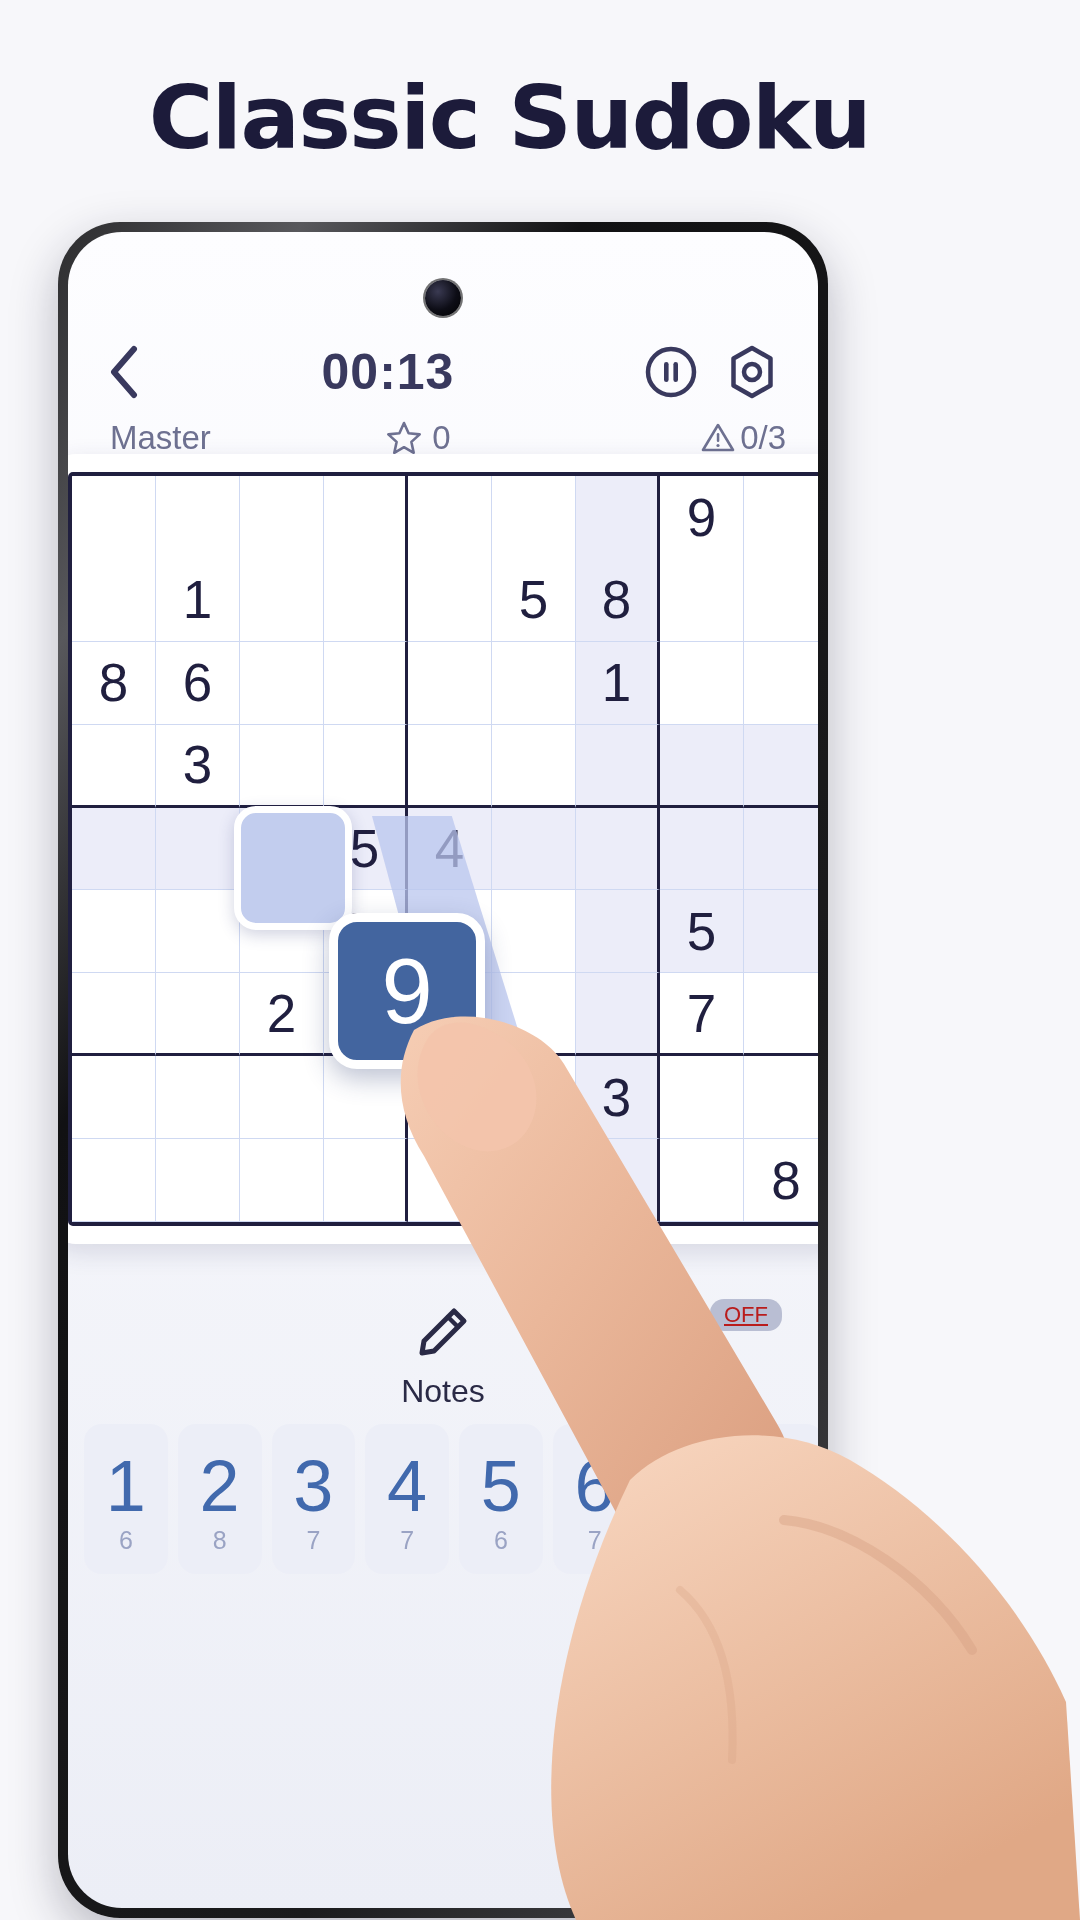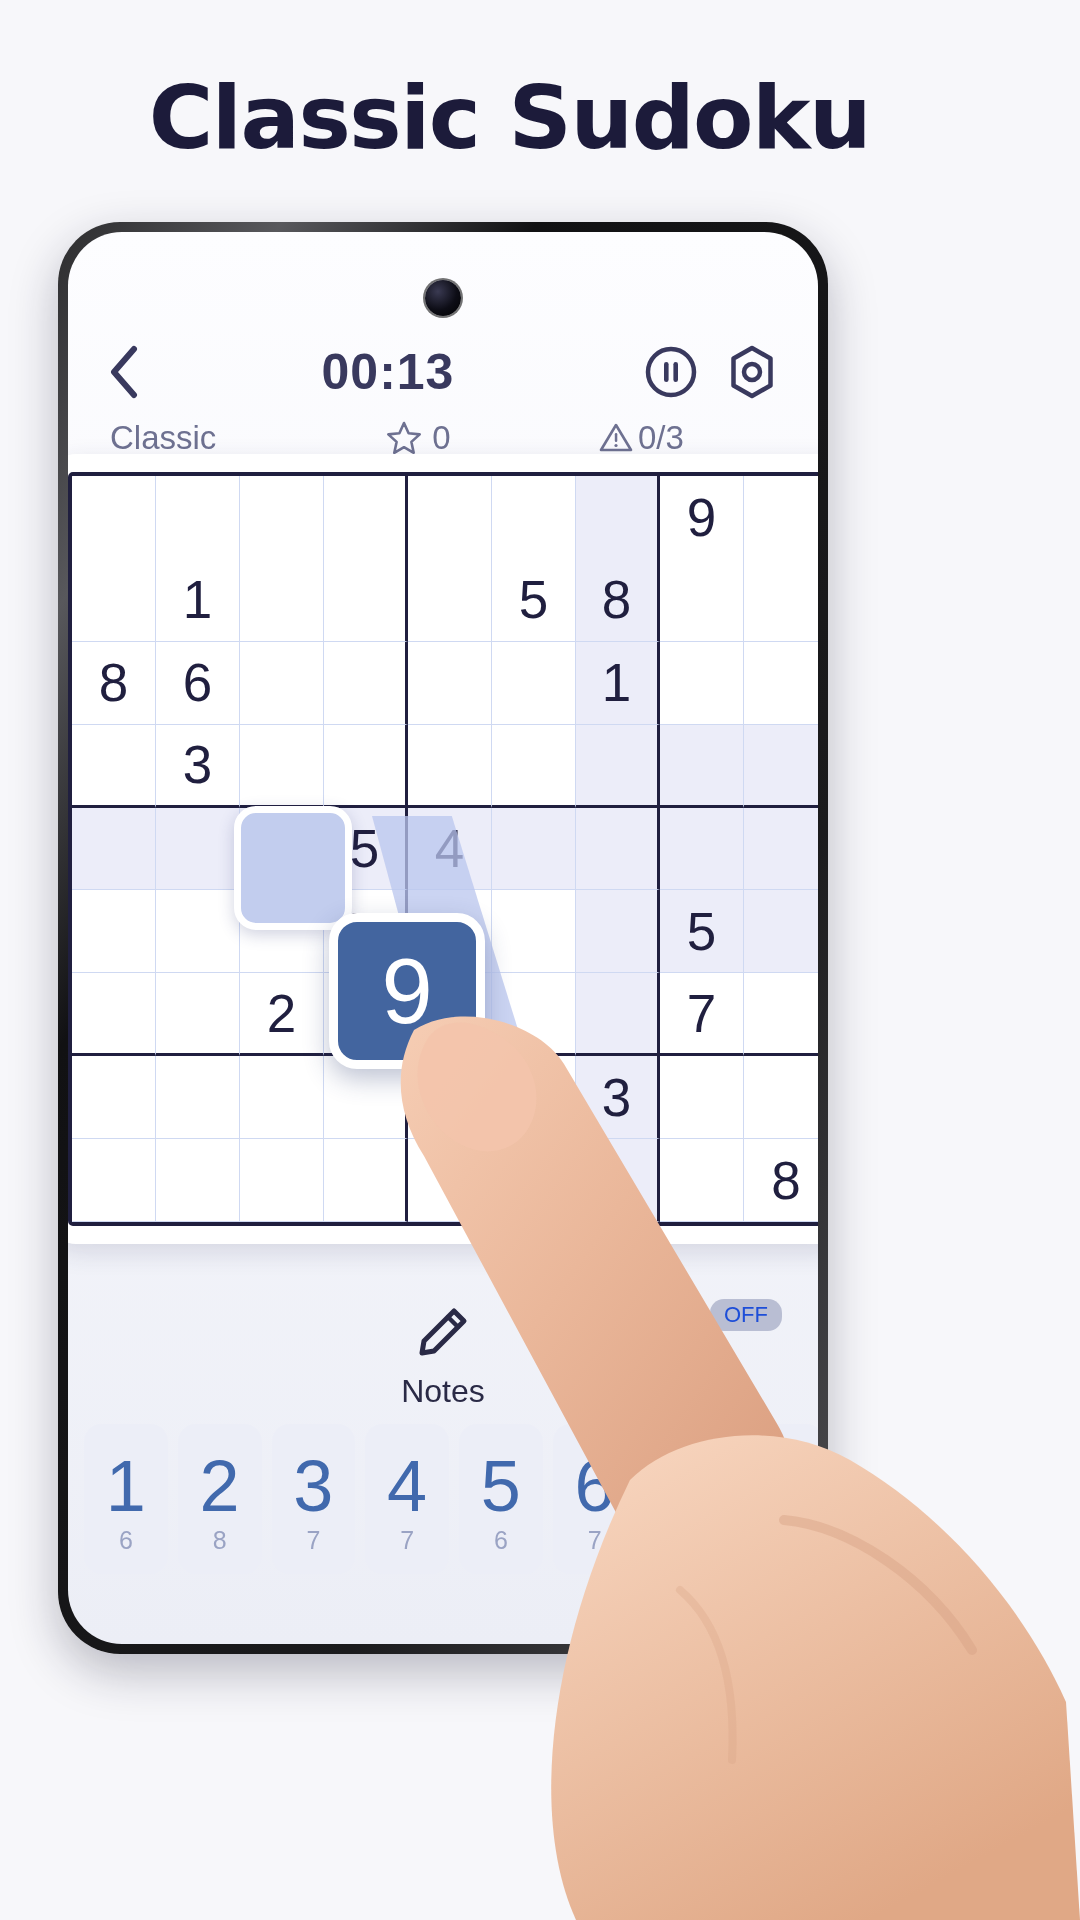--- a/index.html
+++ b/index.html
@@ -15,21 +15,21 @@
     position:absolute; top:66px; left:0; width:1019px;
     text-align:center;
     font-size:88px; font-weight:bold; letter-spacing:-1.5px;
     color:#1c1b3a;
     font-family:"DejaVu Sans", sans-serif;
   }
 
   
   .phone {
     position:absolute; left:58px; top:222px;
-    width:770px; height:1432px;
+    width:770px; height:1696px;
     border-radius:62px;
     background:linear-gradient(120deg,#2c2c2e 0%,#58585c 14%,#111113 30%,#1b1b1d 70%,#4a4a4e 96%);
     padding:10px;
     box-shadow:0 18px 48px rgba(25,25,50,.28);
     overflow:hidden;
   }
   .screen {
     position:relative; width:100%; height:100%;
     border-radius:54px;
     background:linear-gradient(180deg,#fdfdff 0%,#f4f5fa 55%,#eceef6 100%);
@@ -61,21 +61,21 @@
   }
 
   
   .statusbar {
     position:absolute; left:0; top:178px; width:100%; height:56px;
     display:flex; align-items:center;
     font-size:33px; color:#6e7191;
   }
   .difficulty { width:170px; padding-left:42px; }
   .stars { flex:1; display:flex; align-items:center; justify-content:center; gap:9px; }
-  .mistakes { width:220px; display:flex; align-items:center; justify-content:flex-start;
+  .mistakes { width:220px; display:flex; align-items:center; justify-content:flex-end;
               gap:4px; padding-right:32px; }
 
   
   .board-wrap {
     position:absolute; left:-18px; top:222px;
     width:800px; height:790px;
     background:#ffffff;
     border-radius:26px;
     box-shadow:0 8px 26px rgba(40,45,95,.14);
     padding:18px;
@@ -138,22 +138,22 @@
     position:absolute; left:0; top:1060px; width:100%; height:130px;
     display:flex; align-items:center;
   }
   .tool {
     flex:1; display:flex; flex-direction:column; align-items:center; gap:12px;
     position:relative;
   }
   .tool-label { font-size:32px; color:#2a2a46; }
   .off-badge {
     position:absolute; right:36px; top:-6px;
-    background:#b9bed3; color:#1d4ed8;
-    font-size:22px; padding:3px 14px; border-radius:14px;
+    background:#b9bed3; color:#b91c1c;
+    font-size:22px; padding:3px 14px; border-radius:14px;text-decoration:underline;
   }
 
   
   .numpad {
     position:absolute; left:16px; top:1192px;
     width:740px; display:flex; gap:10px;
   }
   .numkey {
     flex:1; height:150px;
     background:#eceef7;
@@ -191,21 +191,21 @@
           <rect x="29.4" y="17" width="4.6" height="20" rx="2.3" fill="#39395e"></rect>
         </svg>
         <svg width="56" height="56" viewBox="0 0 56 56">
           <path d="M28 4 L46.5 14.5 L46.5 41.5 L28 52 L9.5 41.5 L9.5 14.5 Z" fill="none" stroke="#39395e" stroke-width="4.5" stroke-linejoin="round"></path>
           <circle cx="28" cy="28" r="8" fill="none" stroke="#39395e" stroke-width="4.5"></circle>
         </svg>
       </div>
     </div>
 
     <div class="statusbar">
-      <div class="difficulty">Classic</div>
+      <div class="difficulty">Master</div>
       <div class="stars">
         <svg width="38" height="38" viewBox="0 0 38 38">
           <path d="M19 4 L23.6 14.2 L34.7 15.4 L26.4 22.9 L28.7 33.8 L19 28.2 L9.3 33.8 L11.6 22.9 L3.3 15.4 L14.4 14.2 Z" fill="none" stroke="#6e7191" stroke-width="2.6" stroke-linejoin="round"></path>
         </svg>
         <span>0</span>
       </div>
       <div class="mistakes">
         <svg width="36" height="36" viewBox="0 0 36 36">
           <path d="M18 5 L33 30 L3 30 Z" fill="none" stroke="#6e7191" stroke-width="2.6" stroke-linejoin="round"></path>
           <rect x="16.8" y="13" width="2.5" height="9" rx="1.2" fill="#6e7191"></rect>

